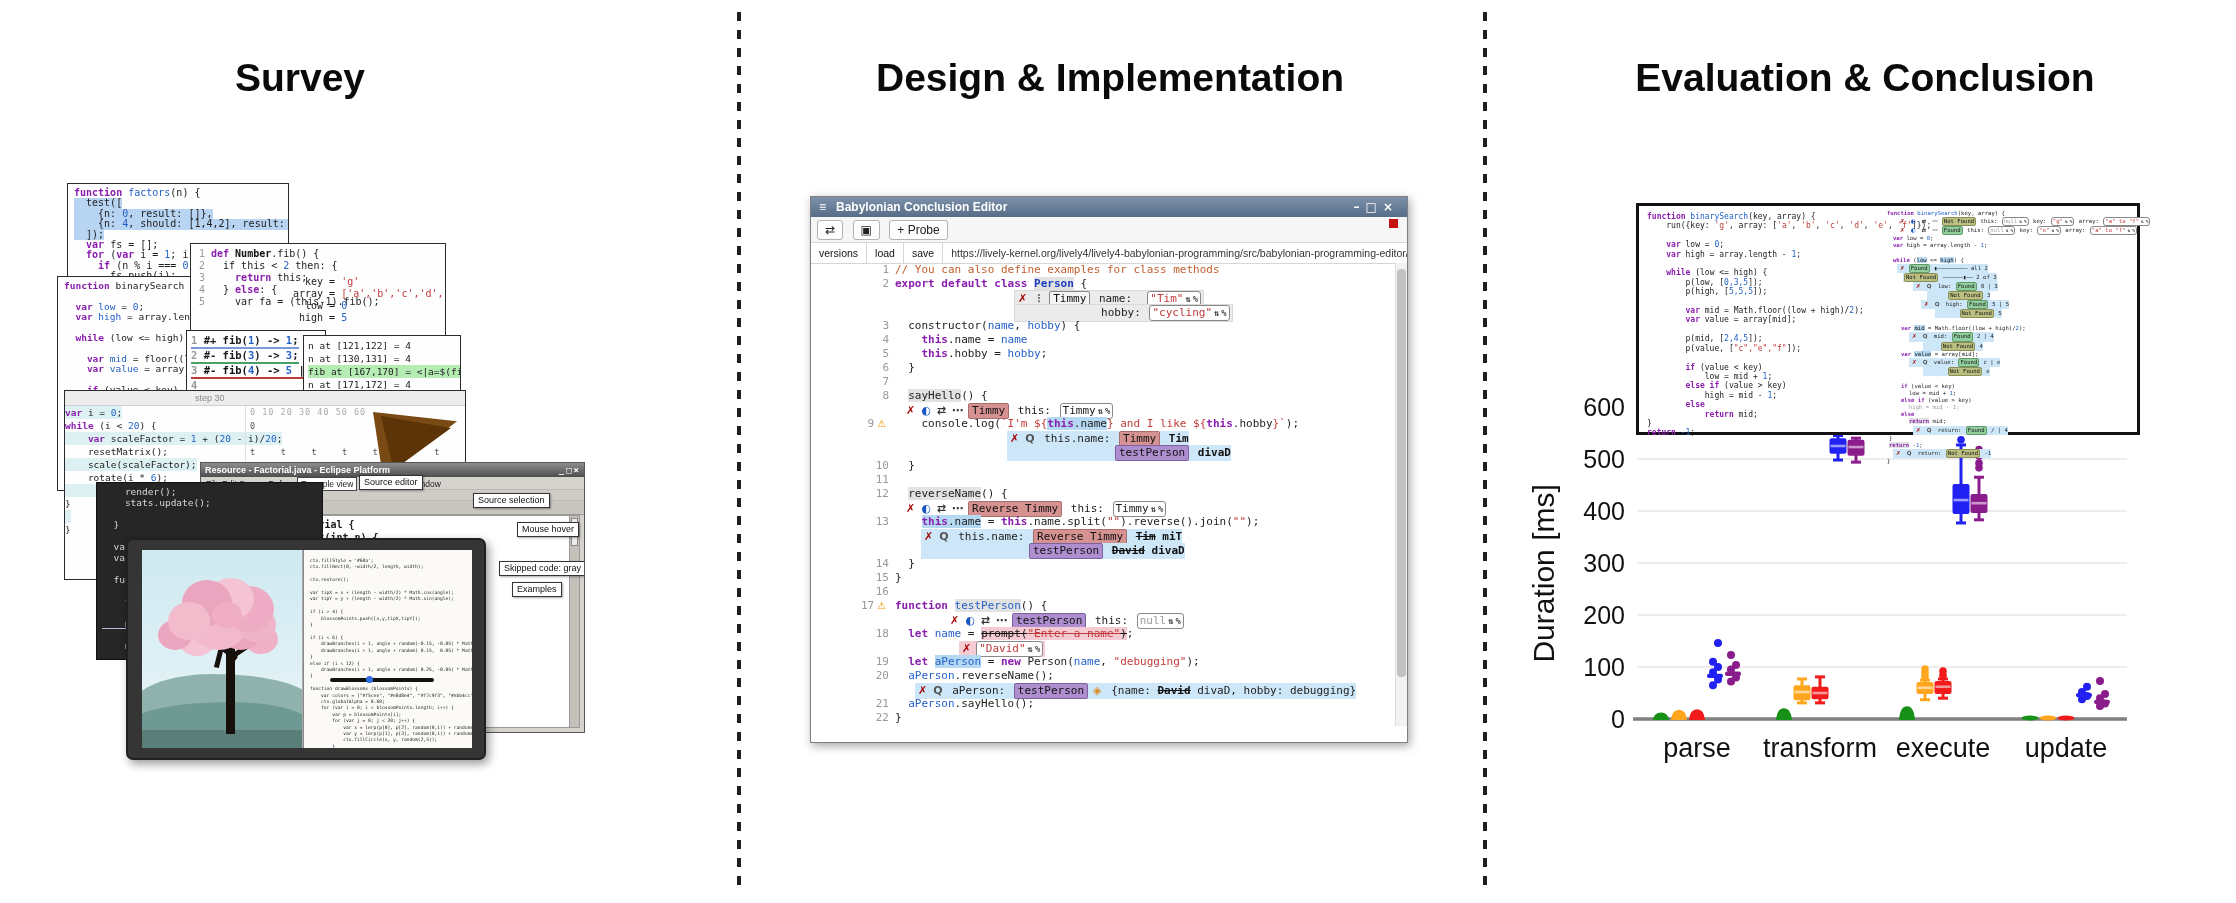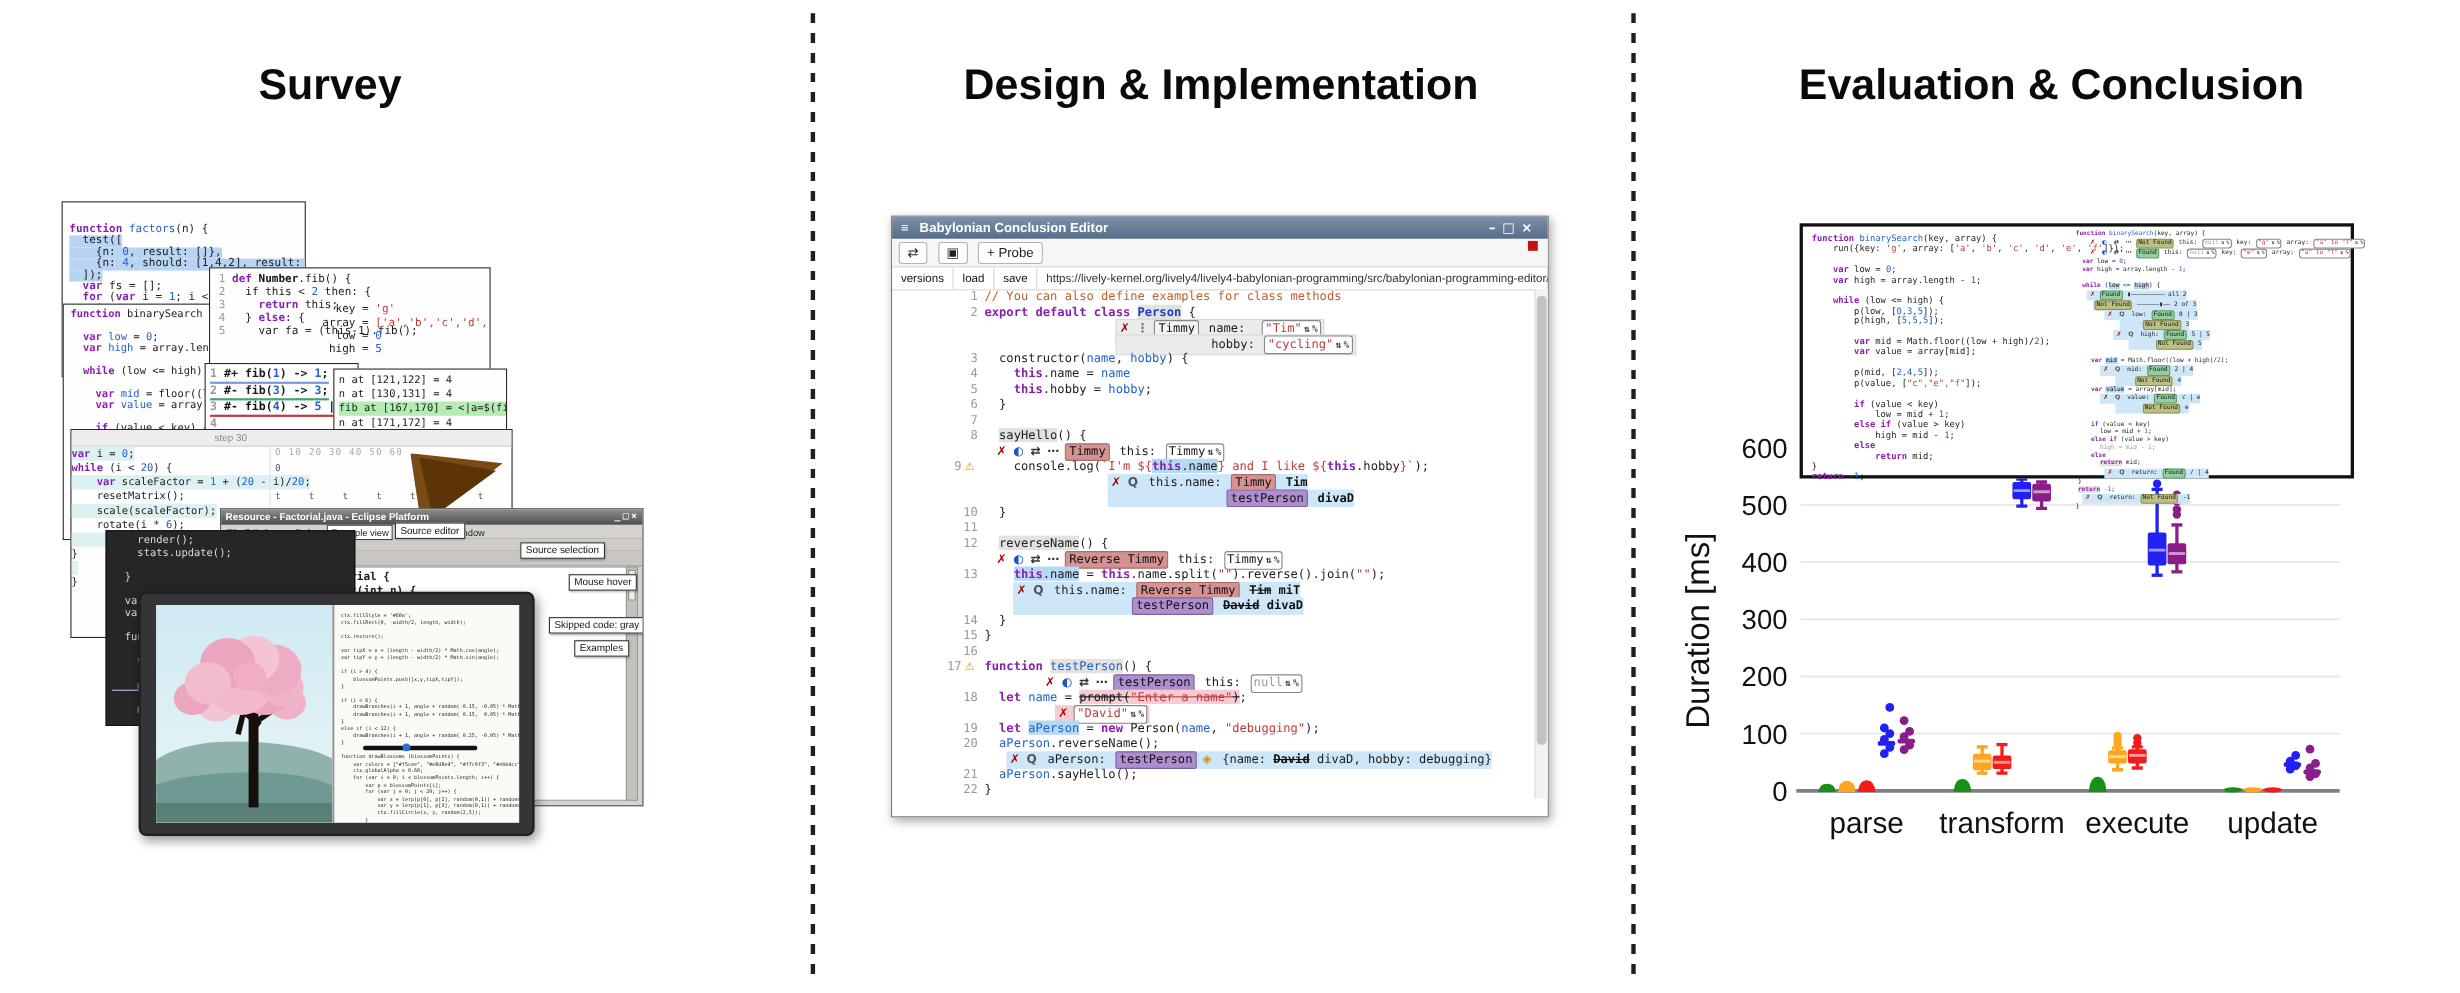--- a/index.html
+++ b/index.html
@@ -172,21 +172,21 @@
 
 <div class="canvas">
 
   <div class="divider" style="left:737px"></div>
   <div class="divider" style="left:1483px"></div>
 
   <h1 class="ptitle" style="left:60px;width:480px">Survey</h1>
   <h1 class="ptitle" style="left:1615px;width:500px">Evaluation &amp; Conclusion</h1>
   <h1 class="ptitle" style="left:860px;width:500px">Design &amp; Implementation</h1>
 
-  <div class="win w1" style="left:56px;top:183px;width:222px;height:160px;z-index:1;padding:20px 6px">
+  <div class="win w1" style="left:67px;top:183px;width:222px;height:160px;z-index:1;padding:4px 6px">
     <div class="code"><div class="ln "><span class="lb"><span class="tk kw">function </span><span class="tk id">factors</span><span class="tk p">(n) {</span></span></div><div class="ln "><span class="lb panel-sel"><span class="tk p">  test([</span></span></div><div class="ln "><span class="lb panel-sel"><span class="tk p">    {n: </span><span class="tk num">0</span><span class="tk p">, result: []},</span></span></div><div class="ln "><span class="lb panel-sel"><span class="tk p">    {n: </span><span class="tk num">4</span><span class="tk p">, should: [1,4,2], result: true}</span></span></div><div class="ln "><span class="lb panel-sel"><span class="tk p">  ]);</span></span></div><div class="ln "><span class="lb"><span class="tk p">  </span><span class="tk kw">var</span><span class="tk p"> fs = [];</span></span></div><div class="ln "><span class="lb"><span class="tk p">  </span><span class="tk kw">for</span><span class="tk p"> (</span><span class="tk kw">var</span><span class="tk p"> i = </span><span class="tk num">1</span><span class="tk p">; i &lt;= Math.floor(M</span></span></div><div class="ln "><span class="lb"><span class="tk p">    </span><span class="tk kw">if</span><span class="tk p"> (n % i === </span><span class="tk num">0</span><span class="tk p">) {</span></span></div><div class="ln "><span class="lb"><span class="tk p">      fs.push(i);</span></span></div></div>
   </div>
 
   <div class="win w3" style="left:57px;top:276px;width:270px;height:215px;z-index:2;padding:4px 6px">
     <div class="code"><div class="ln "><span class="lb"><span class="tk kw">function</span><span class="tk p"> binarySearch (</span><span class="tk id">key</span><span class="tk p">, </span><span class="tk id">array</span><span class="tk p">) {</span></span></div><div class="ln "><span class="lb">&nbsp;</span></div><div class="ln "><span class="lb"><span class="tk p">  </span><span class="tk kw">var</span><span class="tk p"> </span><span class="tk id">low</span><span class="tk p"> = </span><span class="tk num">0</span><span class="tk p">;</span></span></div><div class="ln "><span class="lb"><span class="tk p">  </span><span class="tk kw">var</span><span class="tk p"> </span><span class="tk id">high</span><span class="tk p"> = array.length - </span><span class="tk num">1</span><span class="tk p">;</span></span></div><div class="ln "><span class="lb">&nbsp;</span></div><div class="ln "><span class="lb"><span class="tk p">  </span><span class="tk kw">while</span><span class="tk p"> (low &lt;= high) {</span></span></div><div class="ln "><span class="lb">&nbsp;</span></div><div class="ln "><span class="lb"><span class="tk p">    </span><span class="tk kw">var</span><span class="tk p"> </span><span class="tk id">mid</span><span class="tk p"> = floor((low + hig</span></span></div><div class="ln "><span class="lb"><span class="tk p">    </span><span class="tk kw">var</span><span class="tk p"> </span><span class="tk id">value</span><span class="tk p"> = array[mid];</span></span></div><div class="ln "><span class="lb">&nbsp;</span></div><div class="ln "><span class="lb"><span class="tk p">    </span><span class="tk kw">if</span><span class="tk p"> (value &lt; key) {</span></span></div></div>
   </div>
 
   <div class="win w2" style="left:190px;top:243px;width:256px;height:175px;z-index:3;padding:4px 4px">
     <div class="code with-gutter"><div class="ln "><span class="gut">1</span><span class="lb"><span class="tk kw">def </span><span class="tk bold">Number</span><span class="tk p">.fib() {</span></span></div><div class="ln "><span class="gut">2</span><span class="lb"><span class="tk p">  </span><span class="tk k w">if</span><span class="tk p"> this &lt; </span><span class="tk num">2</span><span class="tk p"> then: {</span></span></div><div class="ln "><span class="gut">3</span><span class="lb"><span class="tk p">    </span><span class="tk kw">return</span><span class="tk p"> this;</span></span></div><div class="ln "><span class="gut">4</span><span class="lb"><span class="tk p">  } </span><span class="tk kw">else</span><span class="tk p">: {</span></span></div><div class="ln "><span class="gut">5</span><span class="lb"><span class="tk p">    var fa = (this-1).fib();</span></span></div></div>
     <div class="w2-ex code"><div class="ln "><span class="lb"><span class="tk p">  key = </span><span class="tk str">'g'</span></span></div><div class="ln "><span class="lb"><span class="tk p">array = </span><span class="tk str">['a','b','c','d','e','f']</span></span></div><div class="ln "><span class="lb"><span class="tk p">  low = </span><span class="tk num">0</span></span></div><div class="ln "><span class="lb"><span class="tk p"> high = </span><span class="tk num">5</span></span></div></div>
@@ -231,21 +231,21 @@
     <div class="ec-tools">◦ ▾ ◦ ▸ | ✎</div>
     <div class="ec-tab"><b>Factorial.java</b> ×</div>
     <div class="ec-code code"><div class="ln "><span class="lb"><span class="tk p">public class Factorial {</span></span></div><div class="ln "><span class="lb"><span class="tk p">    static int fact(int n) {</span></span></div><div class="ln "><span class="lb"><span class="tk p">        if (</span><span class="tk boxed">n == 0</span><span class="tk p">) </span><span class="tk chipbox">▸0</span></span></div><div class="ln "><span class="lb"><span class="tk p">            return 1;</span></span></div><div class="ln "><span class="lb"><span class="tk hlG">        n * fact(n-1);</span></span></div></div>
     <div class="ec-scroll">
         <div></div>
       </div>
     <div class="callout" style="left:158px;top:12px">Source editor</div>
     <div class="callout" style="left:272px;top:30px">Source selection</div>
     <div class="callout" style="left:316px;top:59px">Mouse hover</div>
     <div class="callout" style="left:298px;top:98px">Skipped code: gray</div>
-    <div class="callout" style="left:321px;top:119px">Examples</div>
+    <div class="callout" style="left:311px;top:119px">Examples</div>
   </div>
 
   <div class="win w7" style="left:96px;top:482px;width:227px;height:178px;z-index:8;padding:3px 5px">
     <div class="code"><div class="ln "><span class="lb"><span class="tk p">    render();</span></span></div><div class="ln "><span class="lb"><span class="tk p">    stats.update();</span></span></div><div class="ln "><span class="lb">&nbsp;</span></div><div class="ln "><span class="lb"><span class="tk p">  }</span></span></div><div class="ln "><span class="lb">&nbsp;</span></div><div class="ln "><span class="lb"><span class="tk p">  var counter = 0;</span></span></div><div class="ln "><span class="lb"><span class="tk p">  var</span></span></div><div class="ln "><span class="lb">&nbsp;</span></div><div class="ln "><span class="lb"><span class="tk p">  func</span></span></div><div class="ln "><span class="lb">&nbsp;</span></div><div class="ln "><span class="lb"><span class="tk p">    va</span></span></div><div class="ln "><span class="lb">&nbsp;</span></div><div class="ln "><span class="lb"><span class="tk ul">    me</span></span></div><div class="ln "><span class="lb">&nbsp;</span></div><div class="ln "><span class="lb"><span class="tk p">    me</span></span></div><div class="ln "><span class="lb"><span class="tk p">    re</span></span></div></div>
   </div>
 
   <div class="win w9" style="left:126px;top:538px;width:360px;height:222px;z-index:9">
     <div class="page pageL">
       <div class="sky"></div>
       <div class="hill1"></div>

